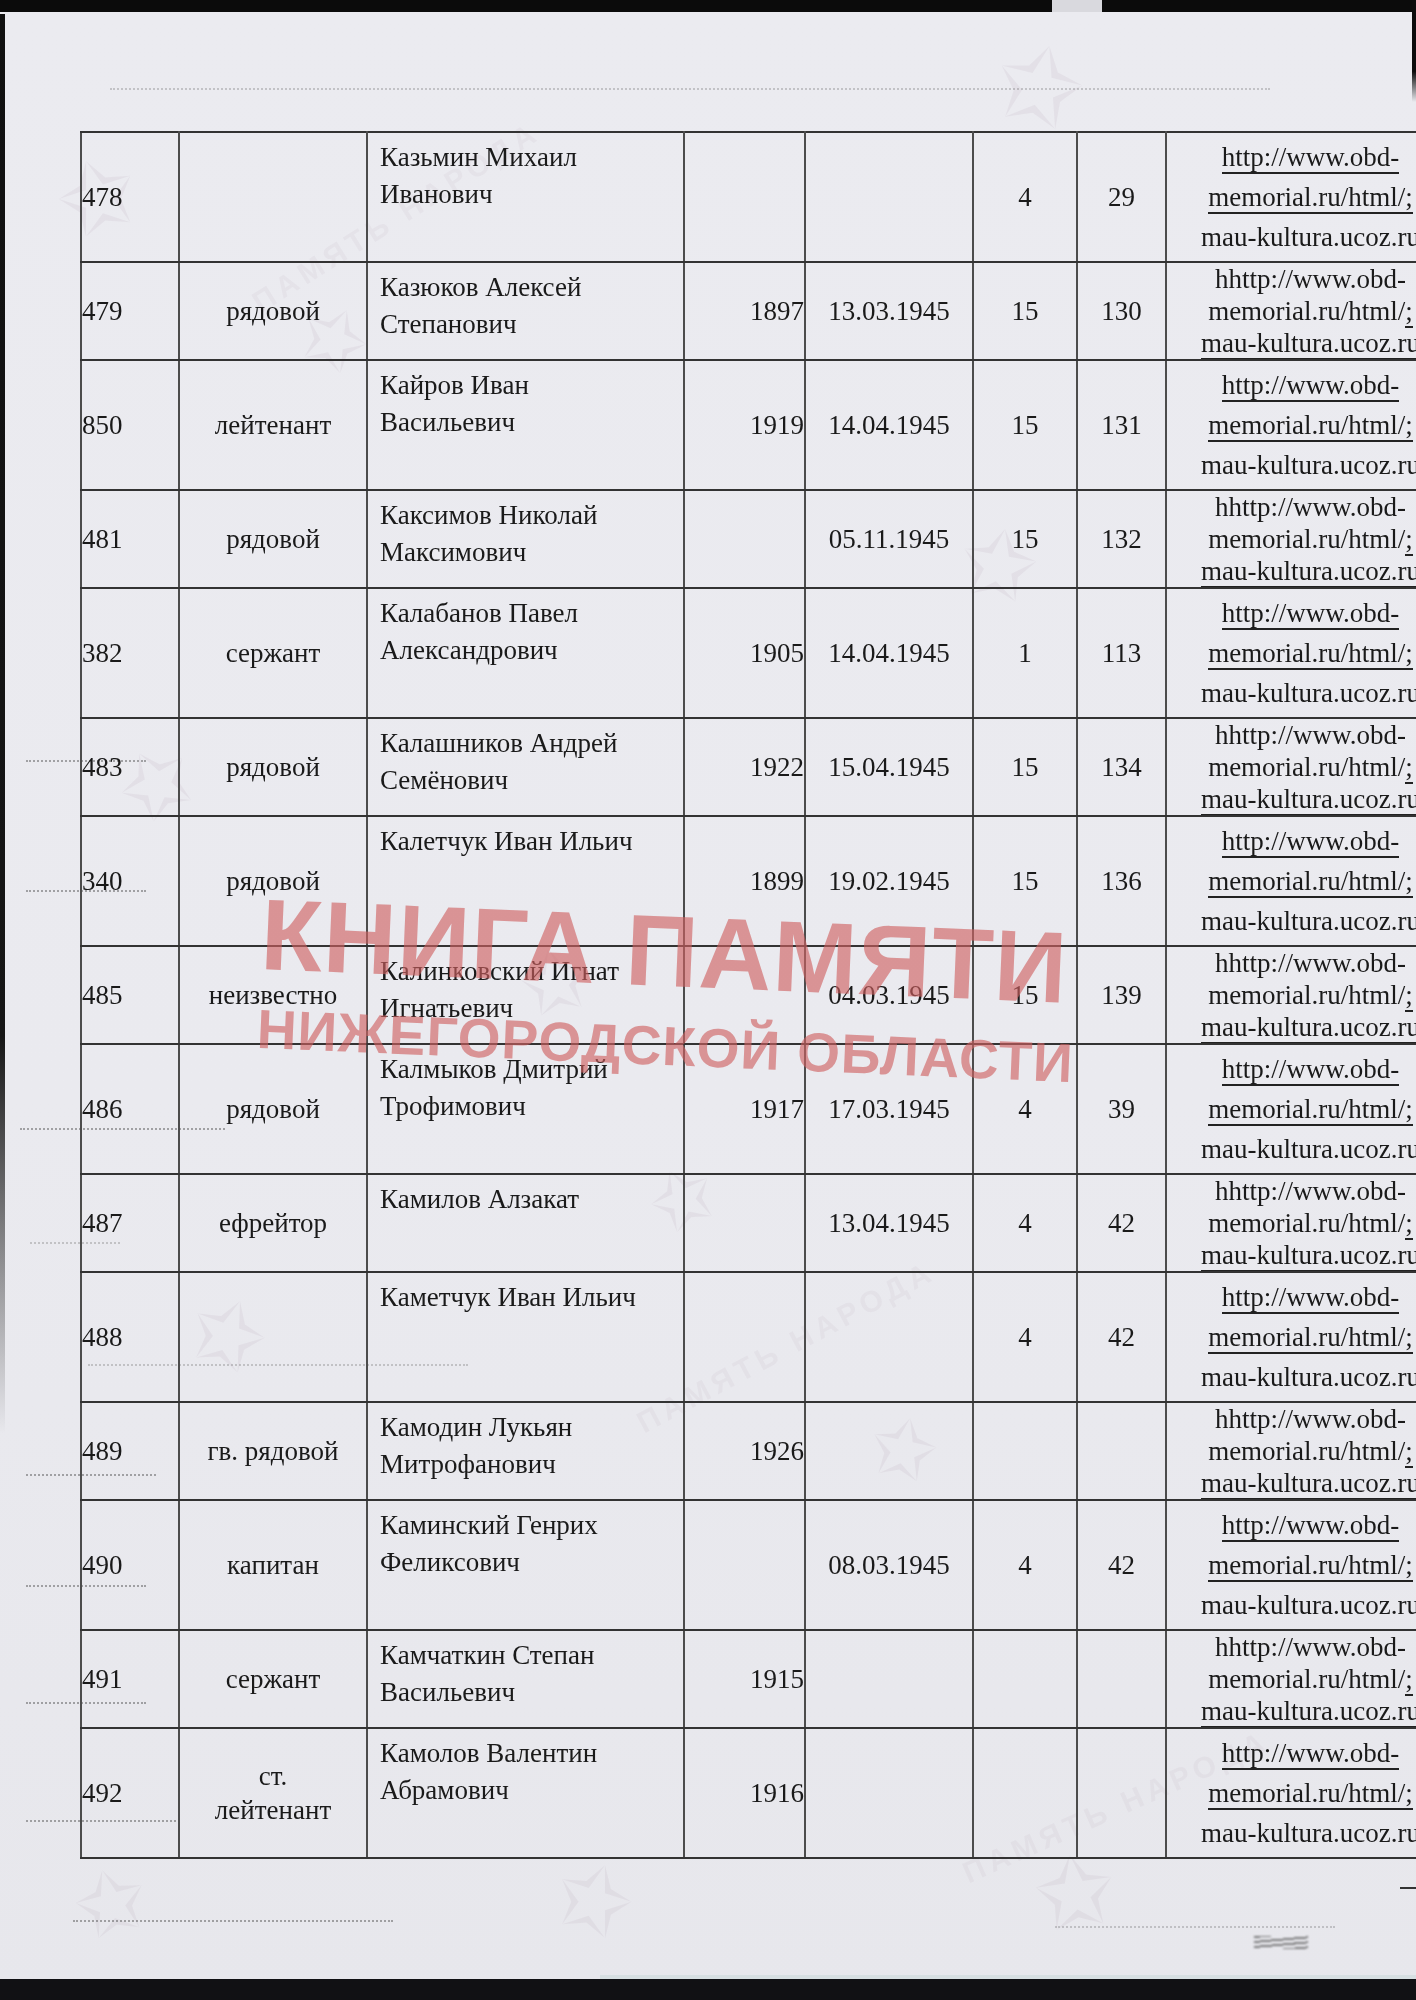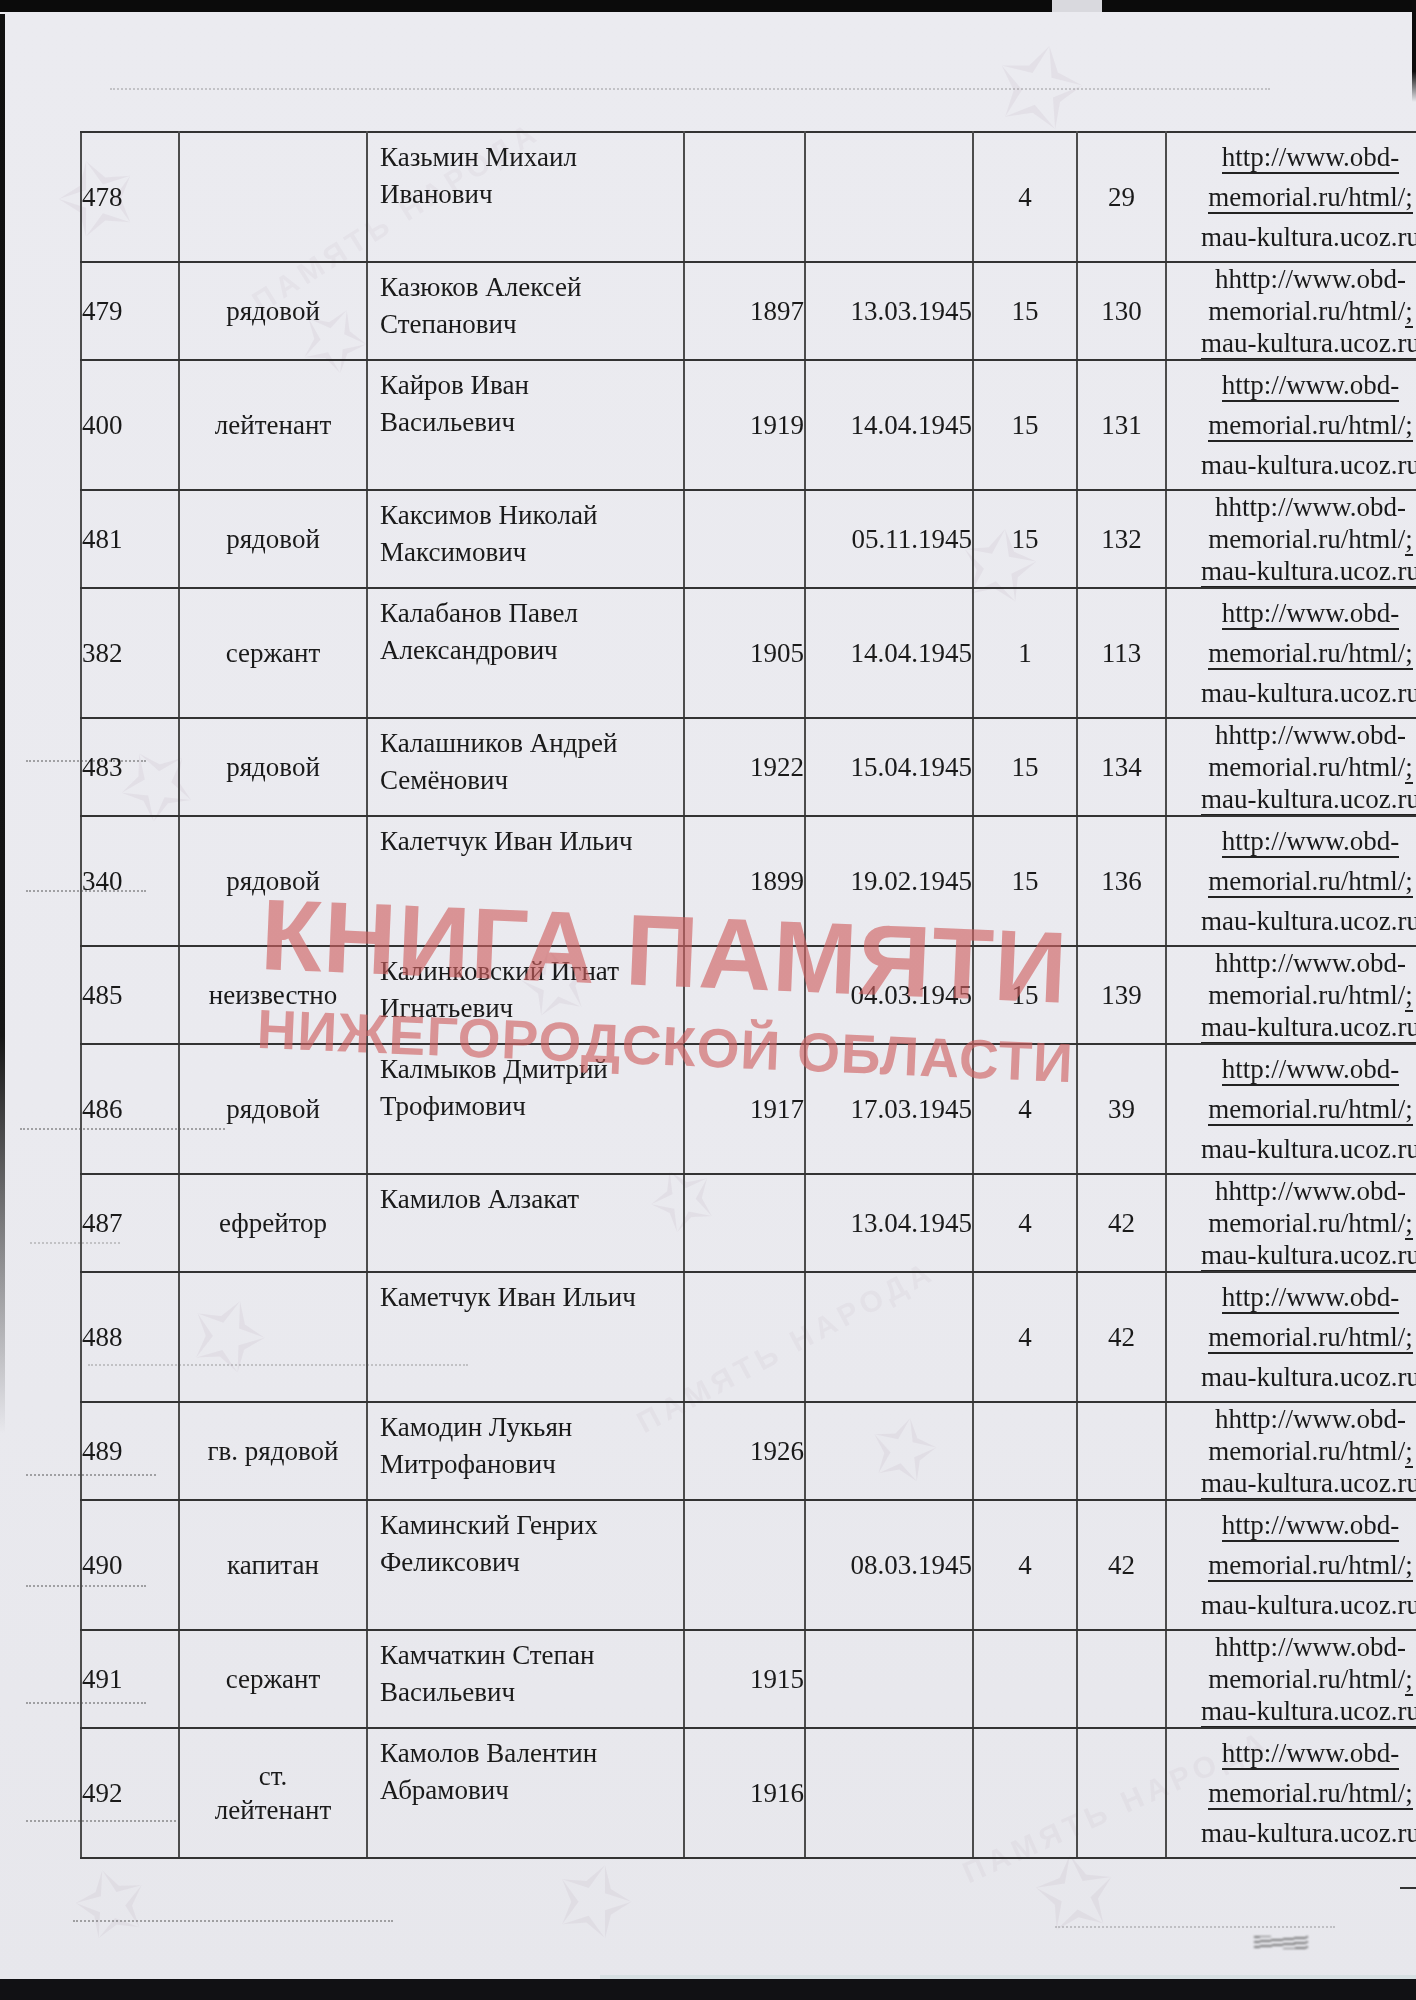--- a/index.html
+++ b/index.html
@@ -48,21 +48,21 @@
     font-size:27px;
   }
   table.doc td:last-child{border-right:none;}
   tr.row-tall{height:130px;}
   tr.row-short{height:98px;}
   .c-num{width:96px;text-align:left;vertical-align:middle;}
   .c-rank{width:186px;text-align:center;vertical-align:middle;white-space:pre-line;line-height:34px;}
   .c-name{width:295px;text-align:left;vertical-align:top;padding:6px 8px 0 12px !important;
     white-space:pre-line;line-height:37px;border-radius:11px;}
   .c-year{width:119px;text-align:right;vertical-align:middle;}
-  .c-date{width:166px;text-align:right;vertical-align:middle;}
+  .c-date{width:166px;text-align:center;vertical-align:middle;}
   .c-cem{width:102px;text-align:center;vertical-align:middle;}
   .c-grave{width:87px;text-align:center;vertical-align:middle;}
   .c-url{width:275px;text-align:center;vertical-align:middle;font-size:25px;padding:0 6px !important;}
   .url-line{display:block;white-space:nowrap;}
   tr.row-tall .url-line{line-height:40px;}
   tr.row-short .url-line{line-height:32px;}
   .ul{border-bottom:2px solid #222;}
   
   .line-ext{position:absolute;background:#333;height:2px;}
 
@@ -148,21 +148,21 @@
     <td class="c-grave">130</td>
     <td class="c-url">
       <div class="urlbox">
               <div class="url-line"><span>hhttp://www.obd-</span></div>
               <div class="url-line"><span>memorial.ru/html/</span><span class="ul">;</span></div>
               <div class="url-line"><span class="ul">mau-kultura.ucoz.ru</span></div>
             </div>
     </td>
   </tr>
         <tr class="row-tall">
-    <td class="c-num">400</td>
+    <td class="c-num">850</td>
     <td class="c-rank">лейтенант</td>
     <td class="c-name">Кайров Иван
 Васильевич</td>
     <td class="c-year">1919</td>
     <td class="c-date">14.04.1945</td>
     <td class="c-cem">15</td>
     <td class="c-grave">131</td>
     <td class="c-url">
       <div class="urlbox">
               <div class="url-line"><span class="ul">http://www.obd-</span></div>

